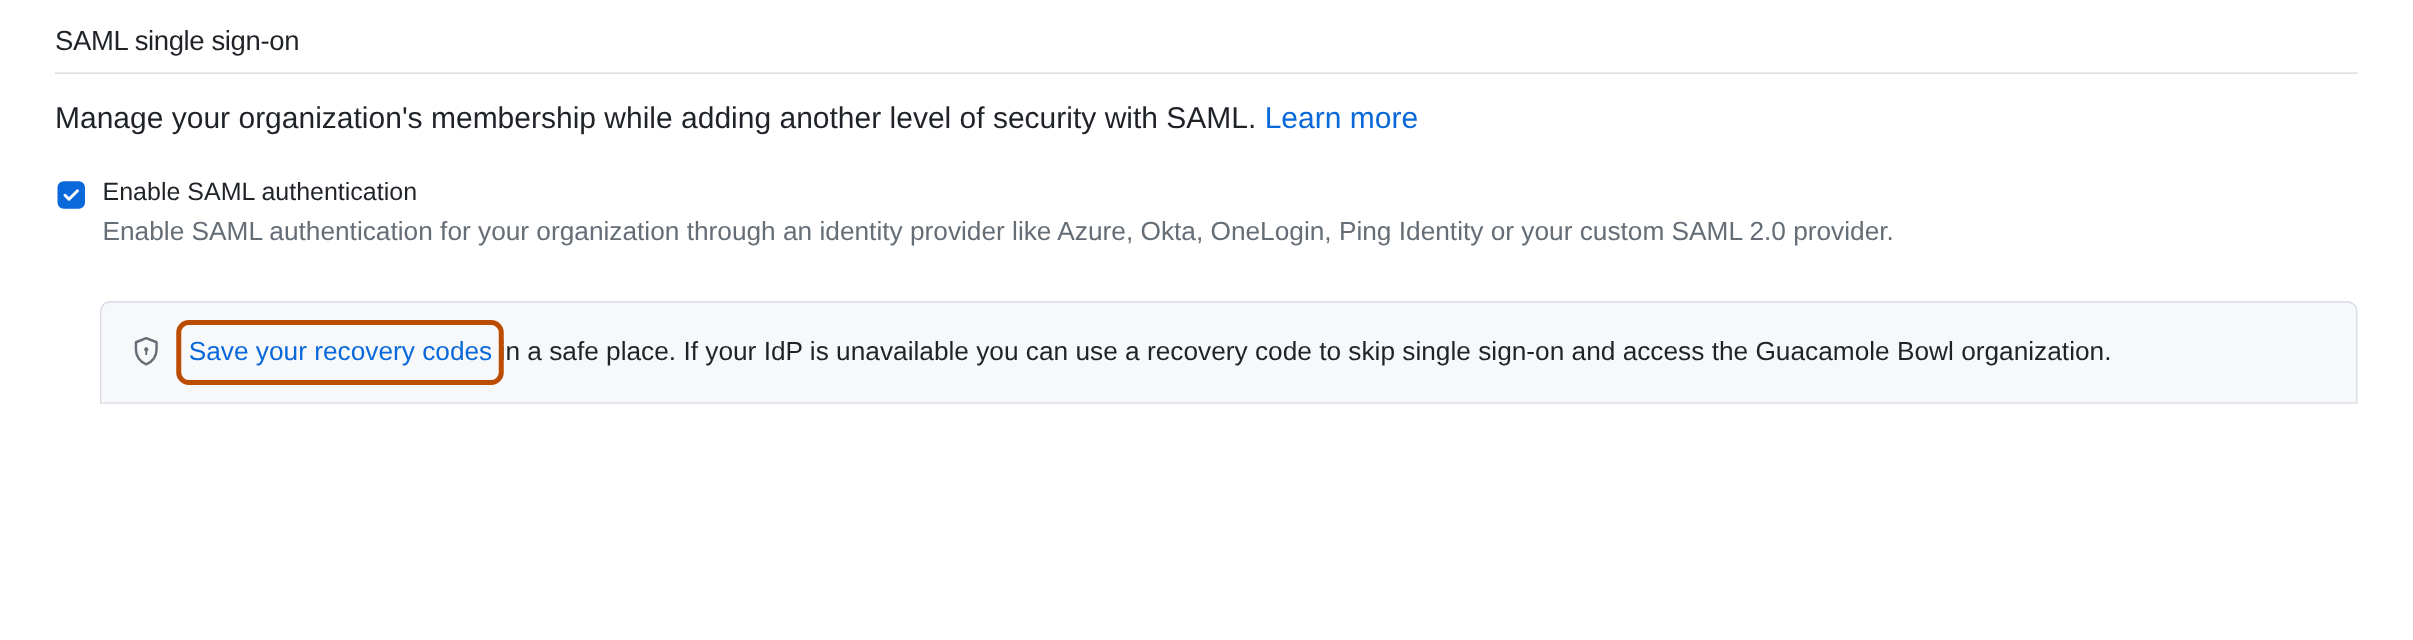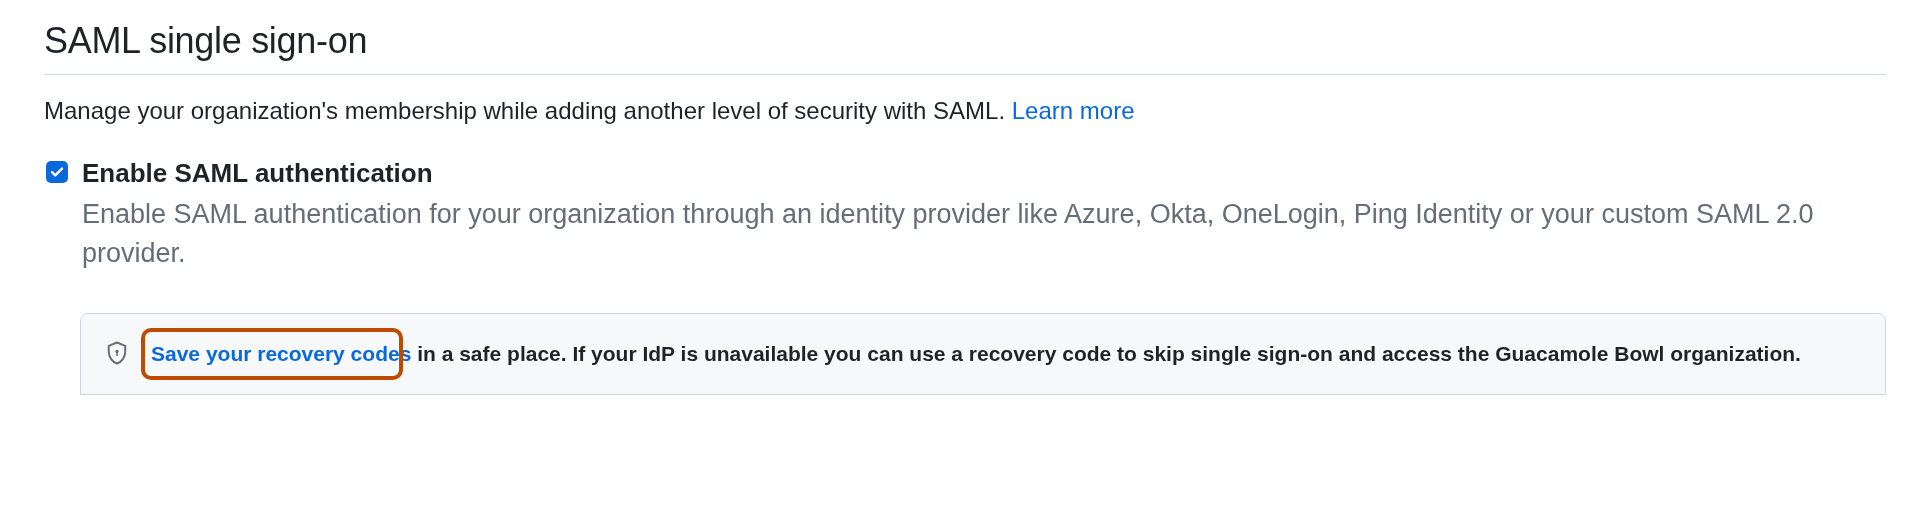--- a/index.html
+++ b/index.html
@@ -8,21 +8,21 @@
       padding: 0;
       font-family: -apple-system, BlinkMacSystemFont, "Segoe UI", Helvetica, Arial, sans-serif;
       color: #1f2328;
       background: #ffffff;
     }
     .container {
       padding: 20px 44px 0 44px;
       max-width: 1930px;
     }
     .section-heading {
-      font-size: 36px;
+      font-size: 22px;
       font-weight: 400;
       margin: 0 0 12px 0;
       padding-bottom: 12px;
       border-bottom: 1px solid #d0d7de;
       letter-spacing: -0.3px;
     }
     .intro-line {
       font-size: 24px;
       margin: 18px 0 28px 0;
       line-height: 1.5;
@@ -44,44 +44,43 @@
       margin-top: 4px;
       margin-left: 2px;
       border-radius: 5px;
       background: #0969da;
       display: flex;
       align-items: center;
       justify-content: center;
     }
     .checkbox svg { display: block; }
     .checkbox-label {
-      font-size: 26px;
-      font-weight: 700;
+      font-size: 20px;
+      font-weight: 400;
       line-height: 1.3;
       color: #1f2328;
     }
     .checkbox-desc {
-      font-size: 27px;
+      font-size: 21px;
       color: #656d76;
       margin-top: 4px;
       line-height: 1.45;
     }
     .callout-wrap {
       margin-top: 40px;
       margin-left: 36px;
     }
     .callout {
       border: 1px solid #d0d7de;
       border-radius: 8px 8px 0 0;
       background: #f6f8fa;
       padding: 24px 28px 24px 24px;
       display: flex;
       align-items: center;
       gap: 22px;
-      font-weight: bold;
     }
     .callout-icon {
       flex: 0 0 auto;
       color: #656d76;
       margin-top: 2px;
     }
     .callout-text {
       font-size: 21px;
       line-height: 1.5;
       color: #1f2328;

